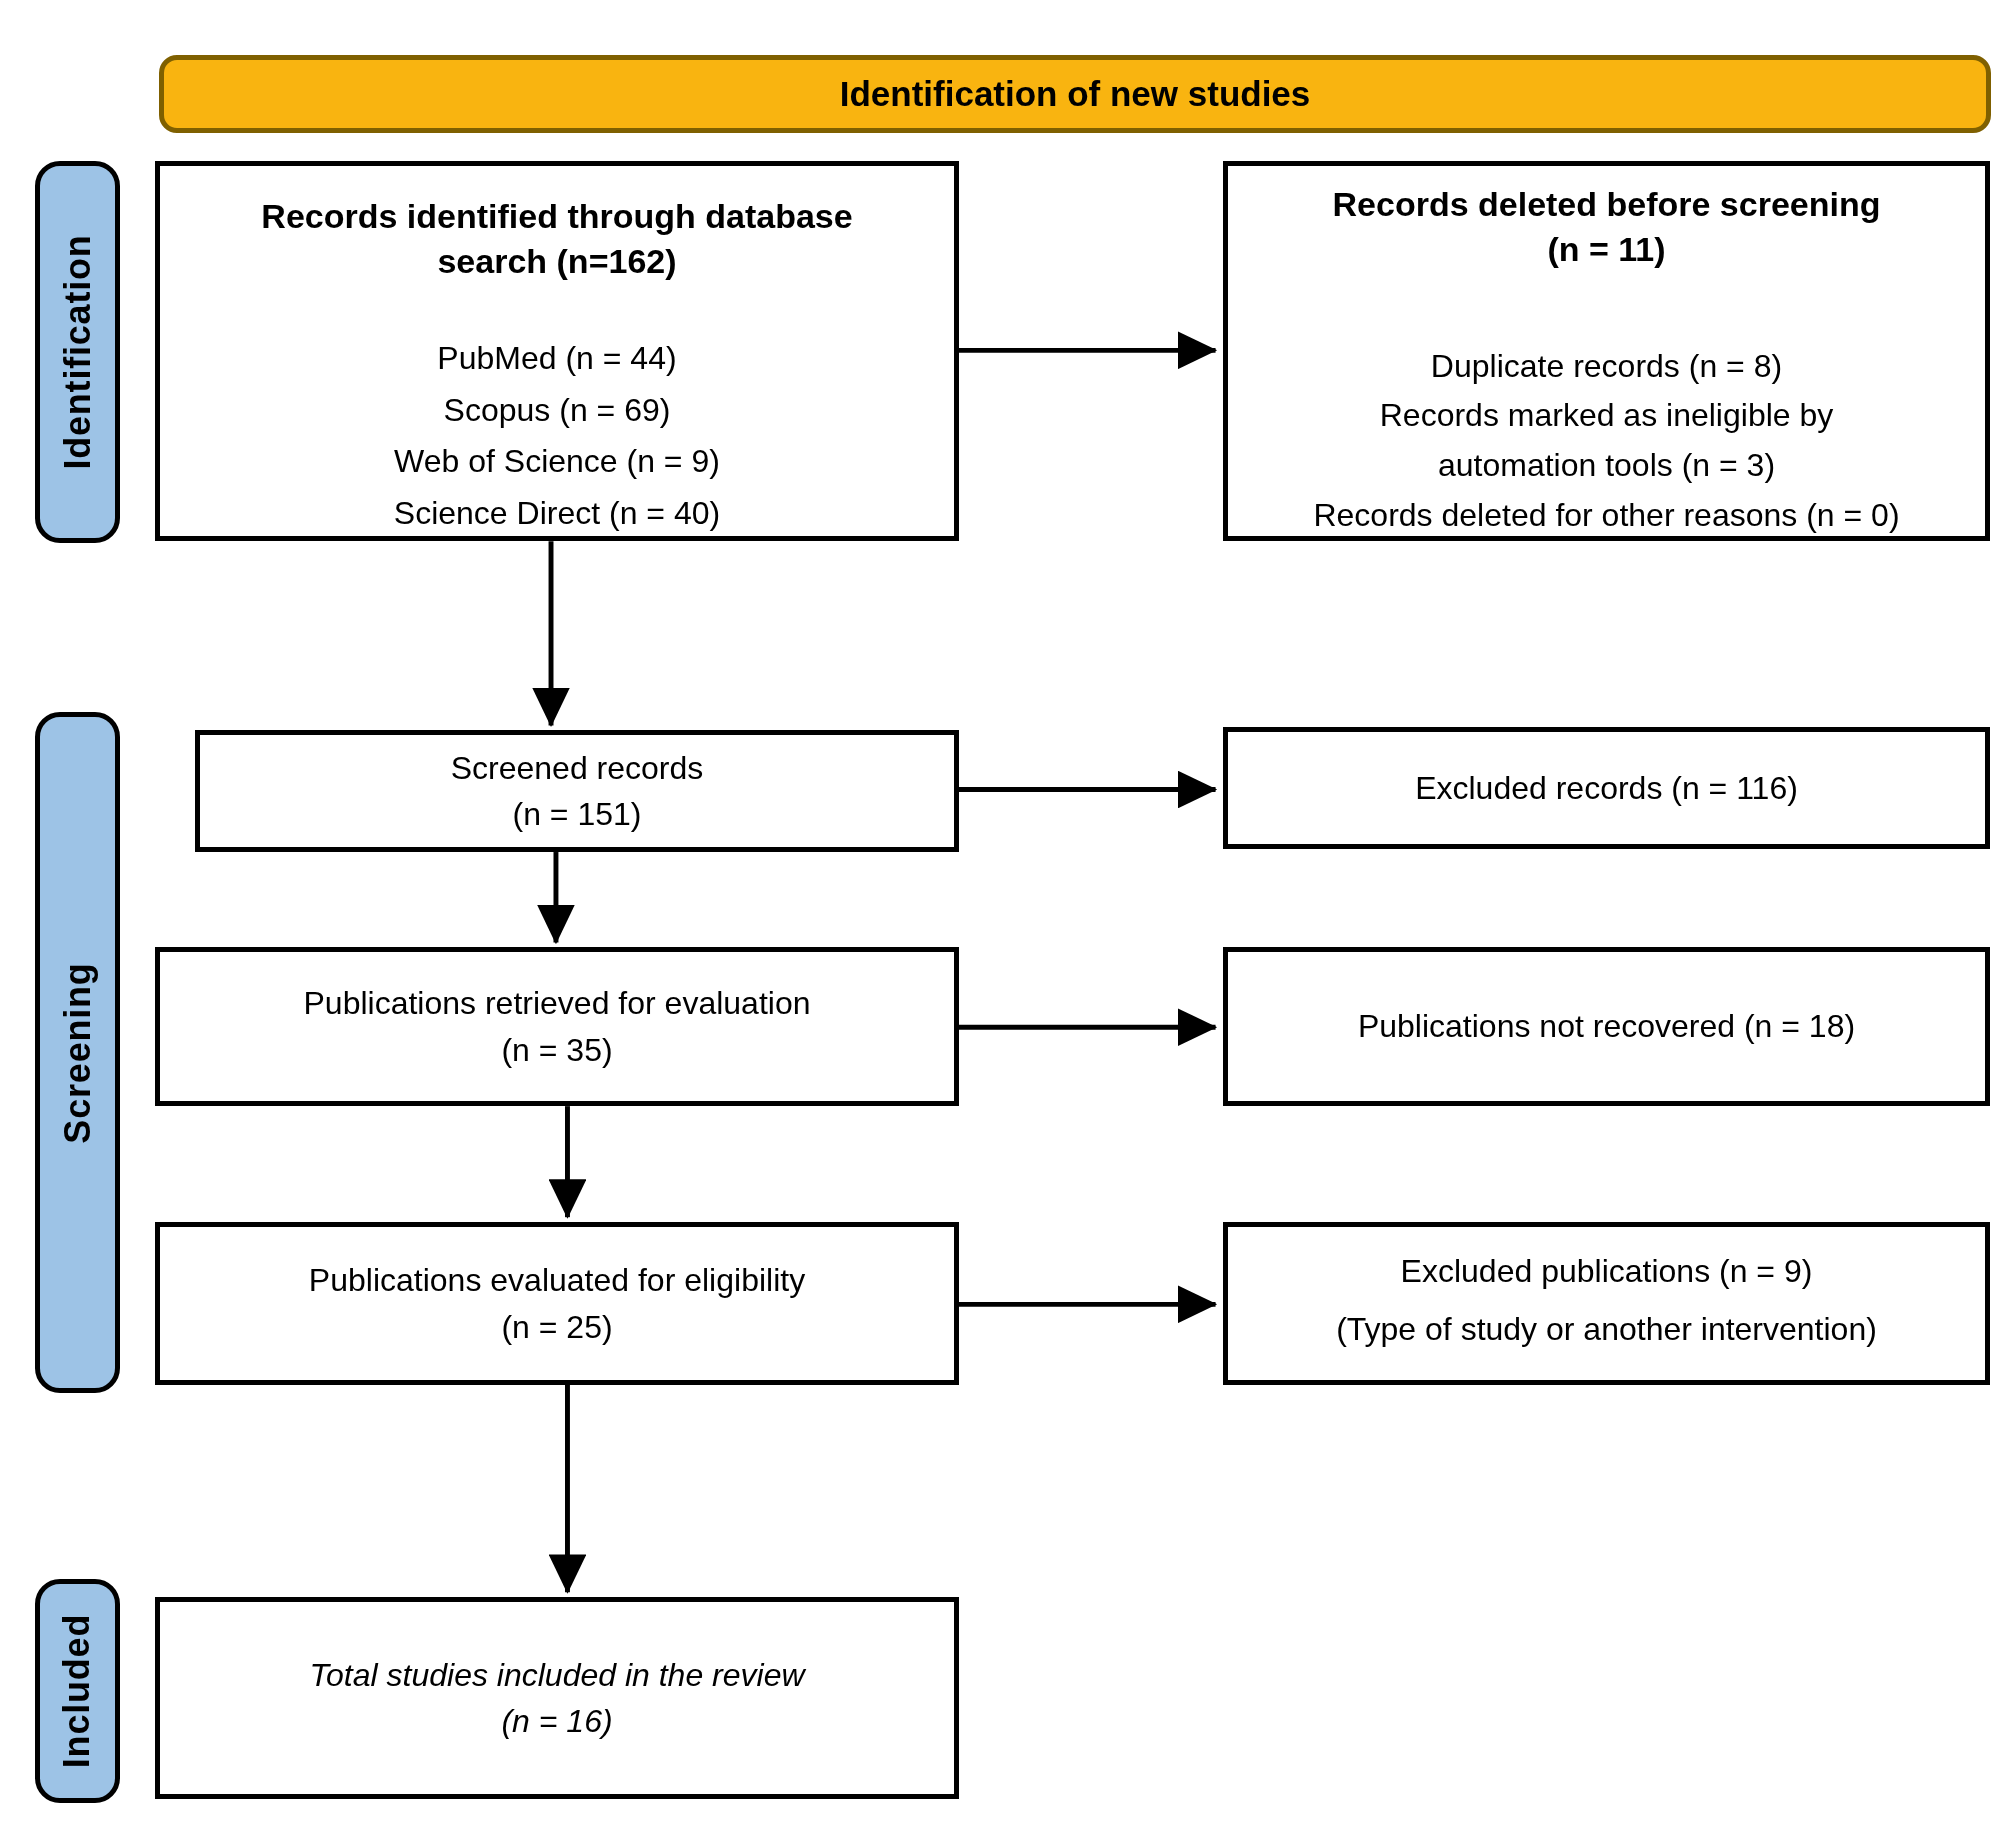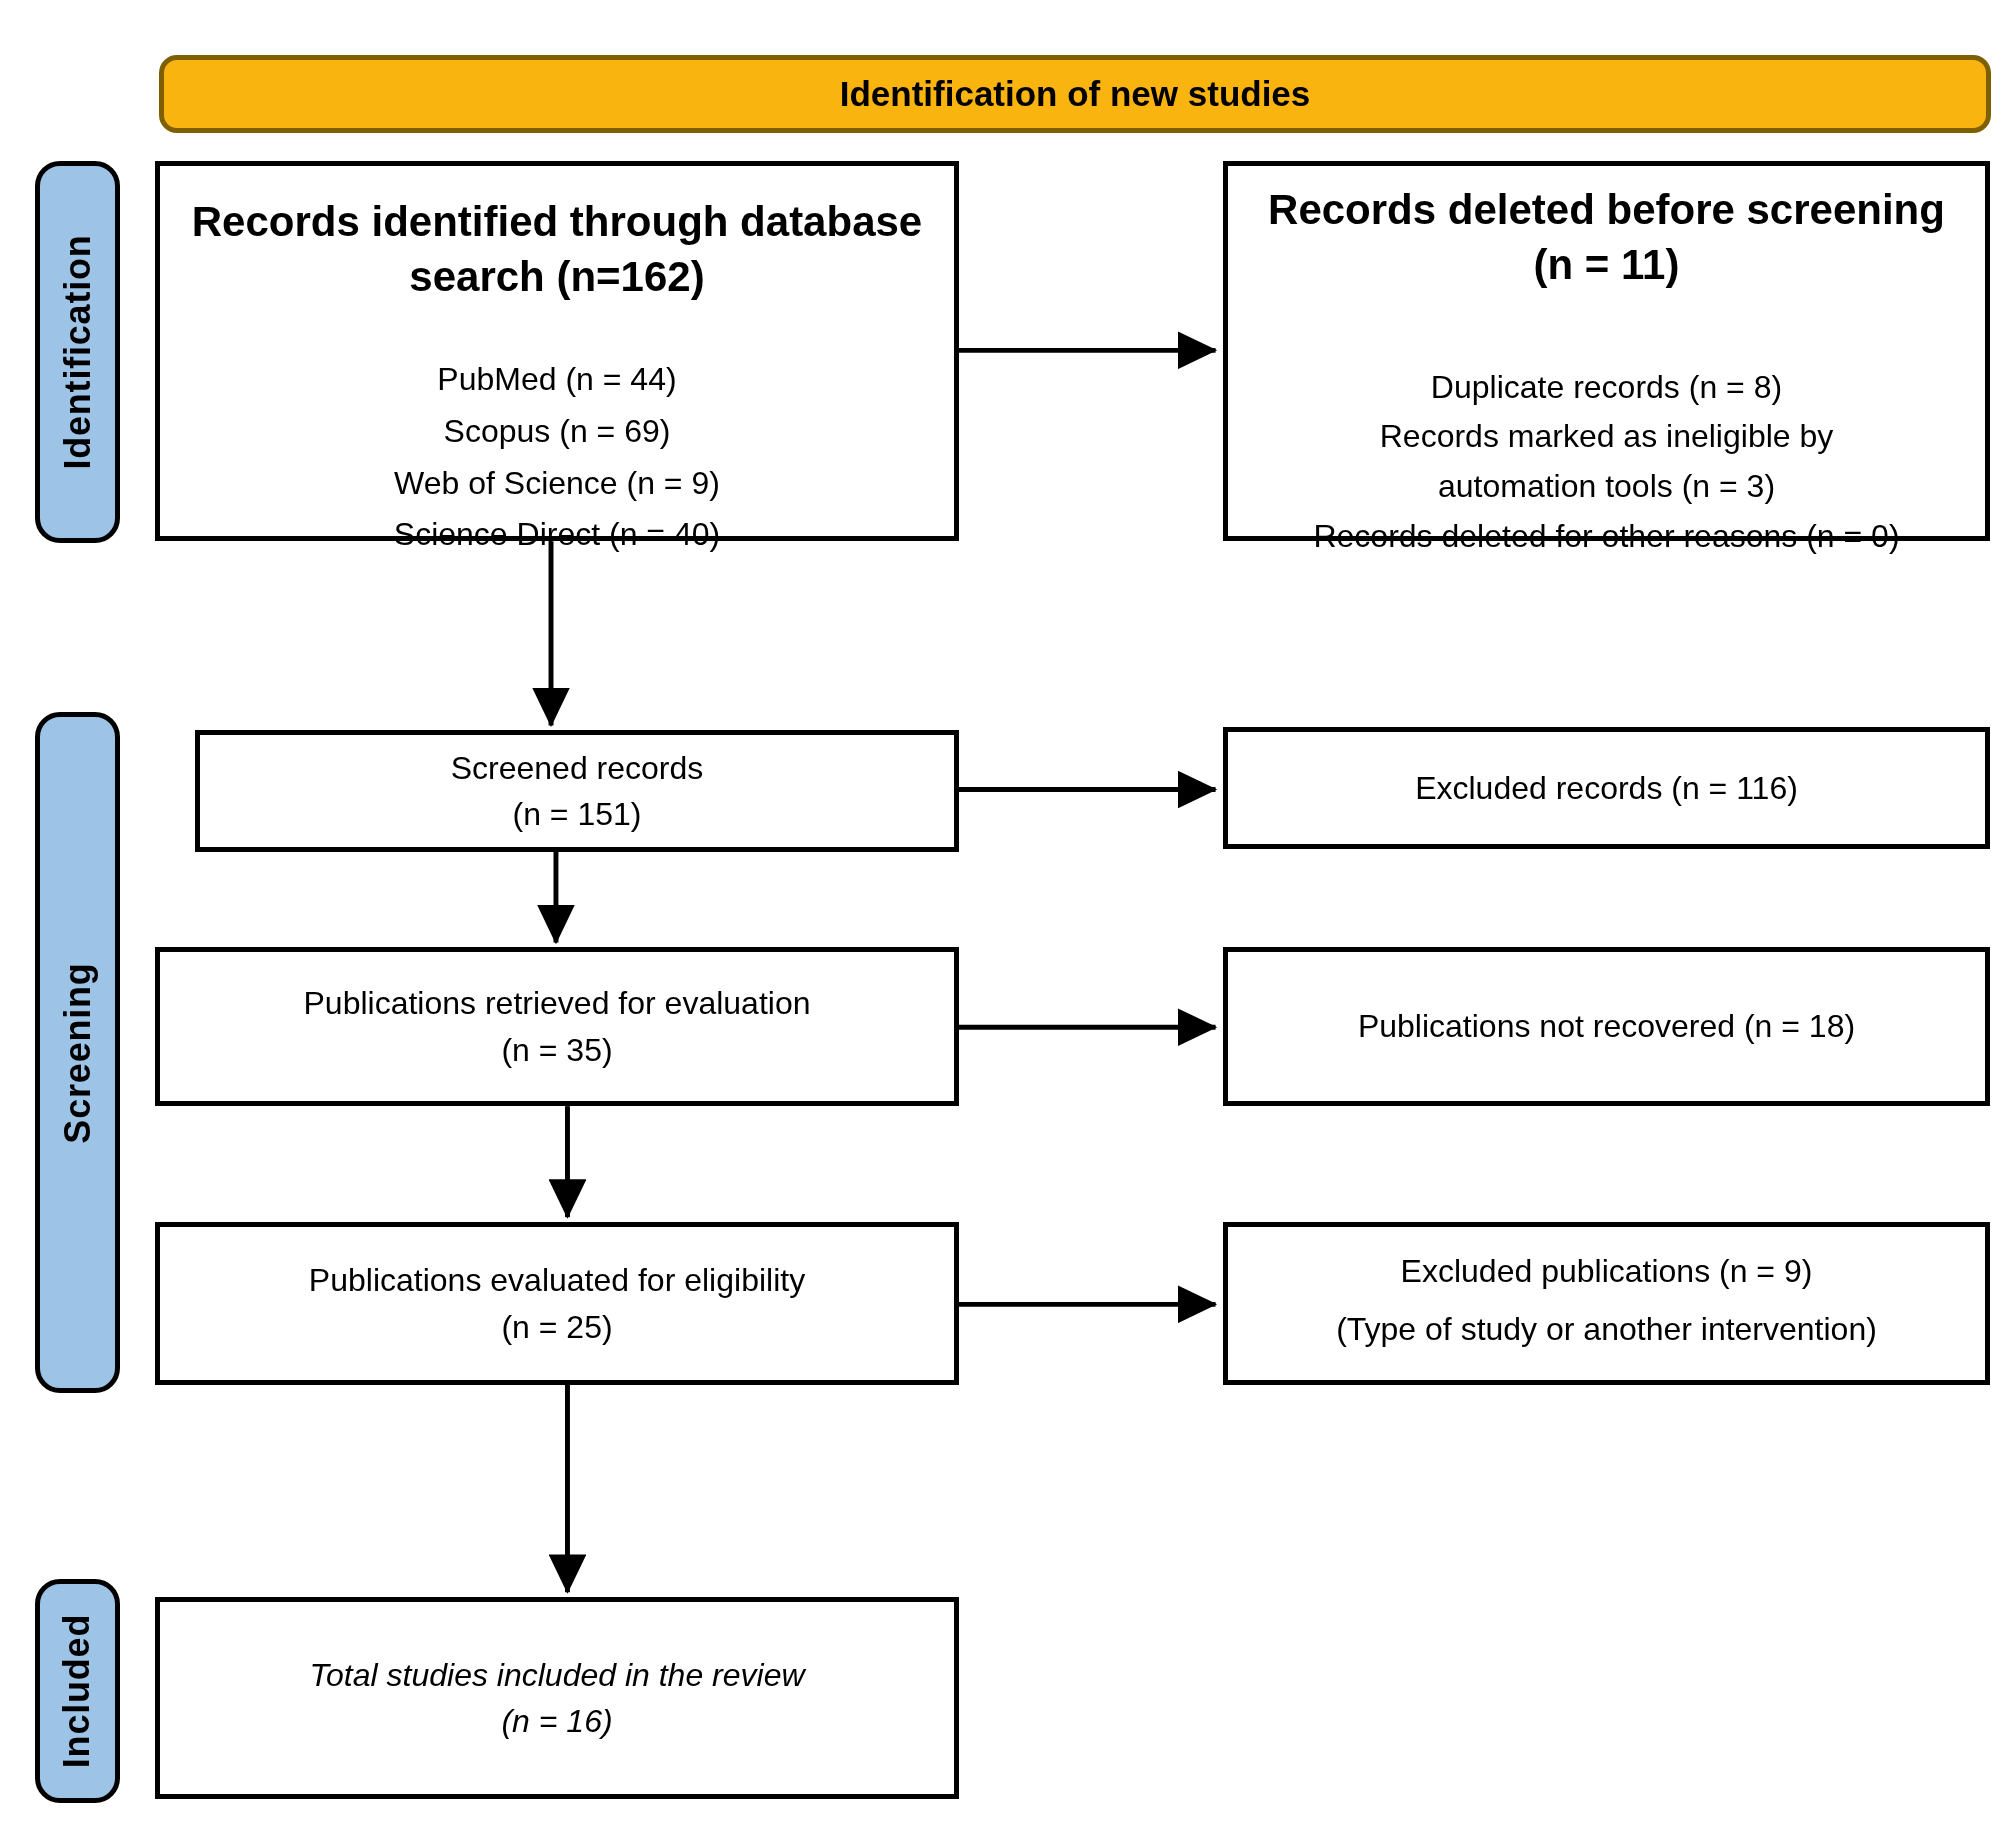--- a/index.html
+++ b/index.html
@@ -36,21 +36,21 @@
   #stage-identification{top:161px;height:382px;}
   #stage-screening{top:712px;height:681px;}
   #stage-included{top:1579px;height:224px;}
 
   .box{
     position:absolute;background:#fff;border:5.8px solid var(--box-border);
     box-sizing:border-box;text-align:center;
     display:flex;flex-direction:column;align-items:center;justify-content:center;
     font-size:32px;line-height:1.45;
   }
-  .box .title{font-weight:bold;font-size:42px;line-height:1.32;}
+  .box .title{font-weight:bold;font-size:34px;line-height:1.32;}
 
   #box-identified{left:155px;top:161px;width:804px;height:380px;justify-content:flex-start;padding-top:28px;}
   #box-identified .sources{margin-top:49px;line-height:1.62;}
 
   #box-deleted{left:1223px;top:161px;width:767px;height:380px;justify-content:flex-start;padding-top:16px;}
   #box-deleted .reasons{margin-top:70px;line-height:1.55;}
   .wrap-mid{display:block;max-width:543px;margin:0 auto;}
   .nowrap{white-space:nowrap;}
 
   #box-screened{left:155px;top:730px;width:764px;height:122px;margin-left:40px;}

